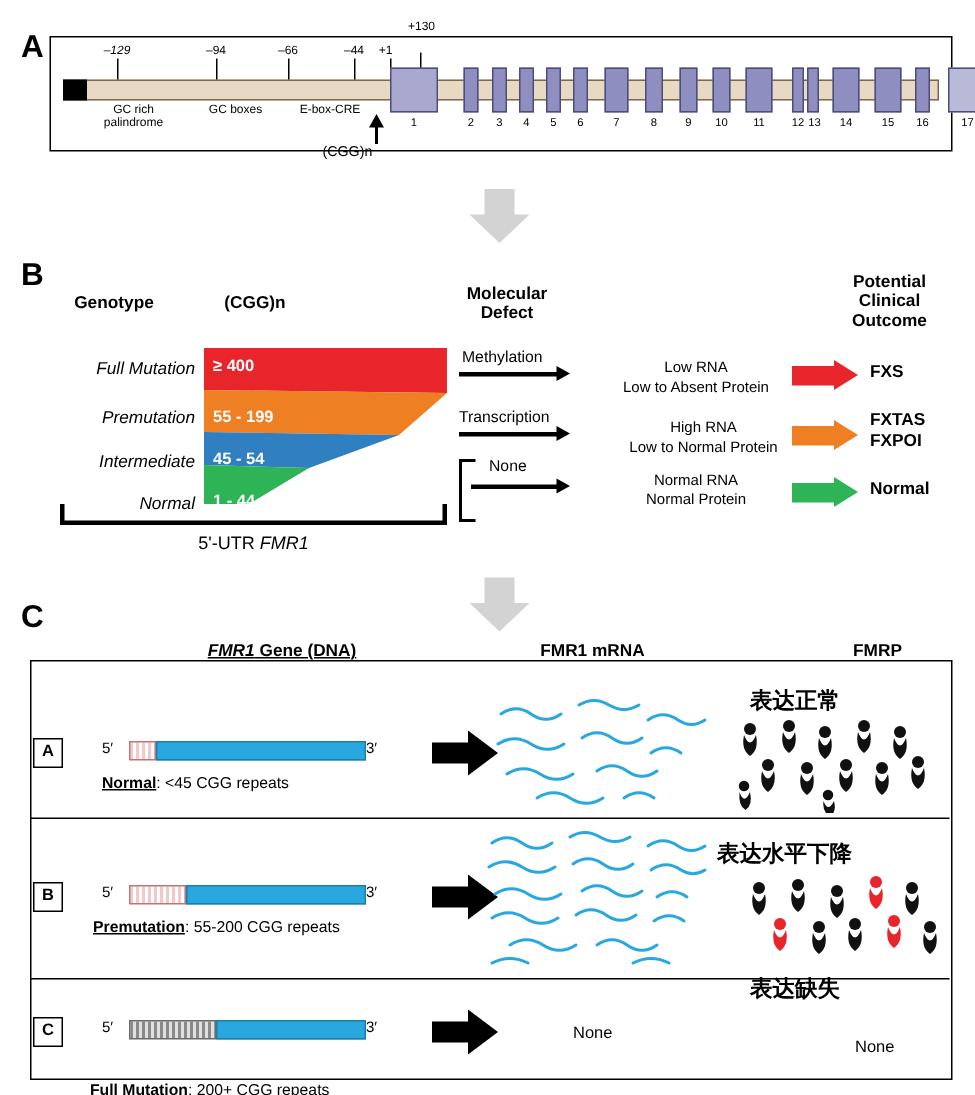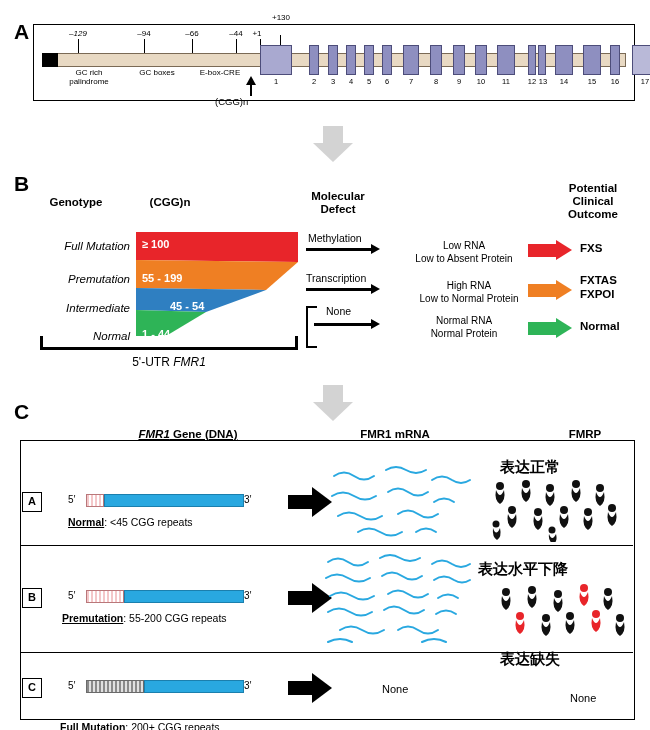--- a/index.html
+++ b/index.html
@@ -442,23 +442,23 @@
   <div class="genotype" style="left:30px; top:302px; width:100px;">Intermediate</div>
   <div class="genotype" style="left:30px; top:330px; width:100px;">Normal</div>
 
   <svg class="wedge" style="left:136px; top:232px; width:162px; height:118px;" viewBox="0 0 162 118">
     <polygon points="0,0 162,0 162,30 0,28" fill="#e8252a"></polygon>
     <polygon points="0,28 162,30 130,58 0,56" fill="#ef7f23"></polygon>
     <polygon points="0,56 130,58 70,80 0,78" fill="#2f7fc1"></polygon>
     <polygon points="0,78 70,80 30,104 0,104" fill="#2eb457"></polygon>
   </svg>
 
-  <div class="wedge-label" style="left:142px; top:238px;">≥ 100</div>
+  <div class="wedge-label" style="left:142px; top:238px;">≥ 400</div>
   <div class="wedge-label" style="left:142px; top:272px;">55 - 199</div>
-  <div class="wedge-label" style="left:142px; top:300px;margin-left:28px;">45 - 54</div>
+  <div class="wedge-label" style="left:142px; top:300px;">45 - 54</div>
   <div class="wedge-label" style="left:142px; top:328px;">1 - 44</div>
 
   <div id="baseline"></div>
   <div id="baseline-l"></div>
   <div id="baseline-r"></div>
   <div id="utr-label">5'-UTR <i>FMR1</i></div>
 
   <div class="blk-arrow" style="left:306px; top:248px; width:66px;"></div>
   <div class="defect-label" style="left:308px; top:232px;">Methylation</div>
 

